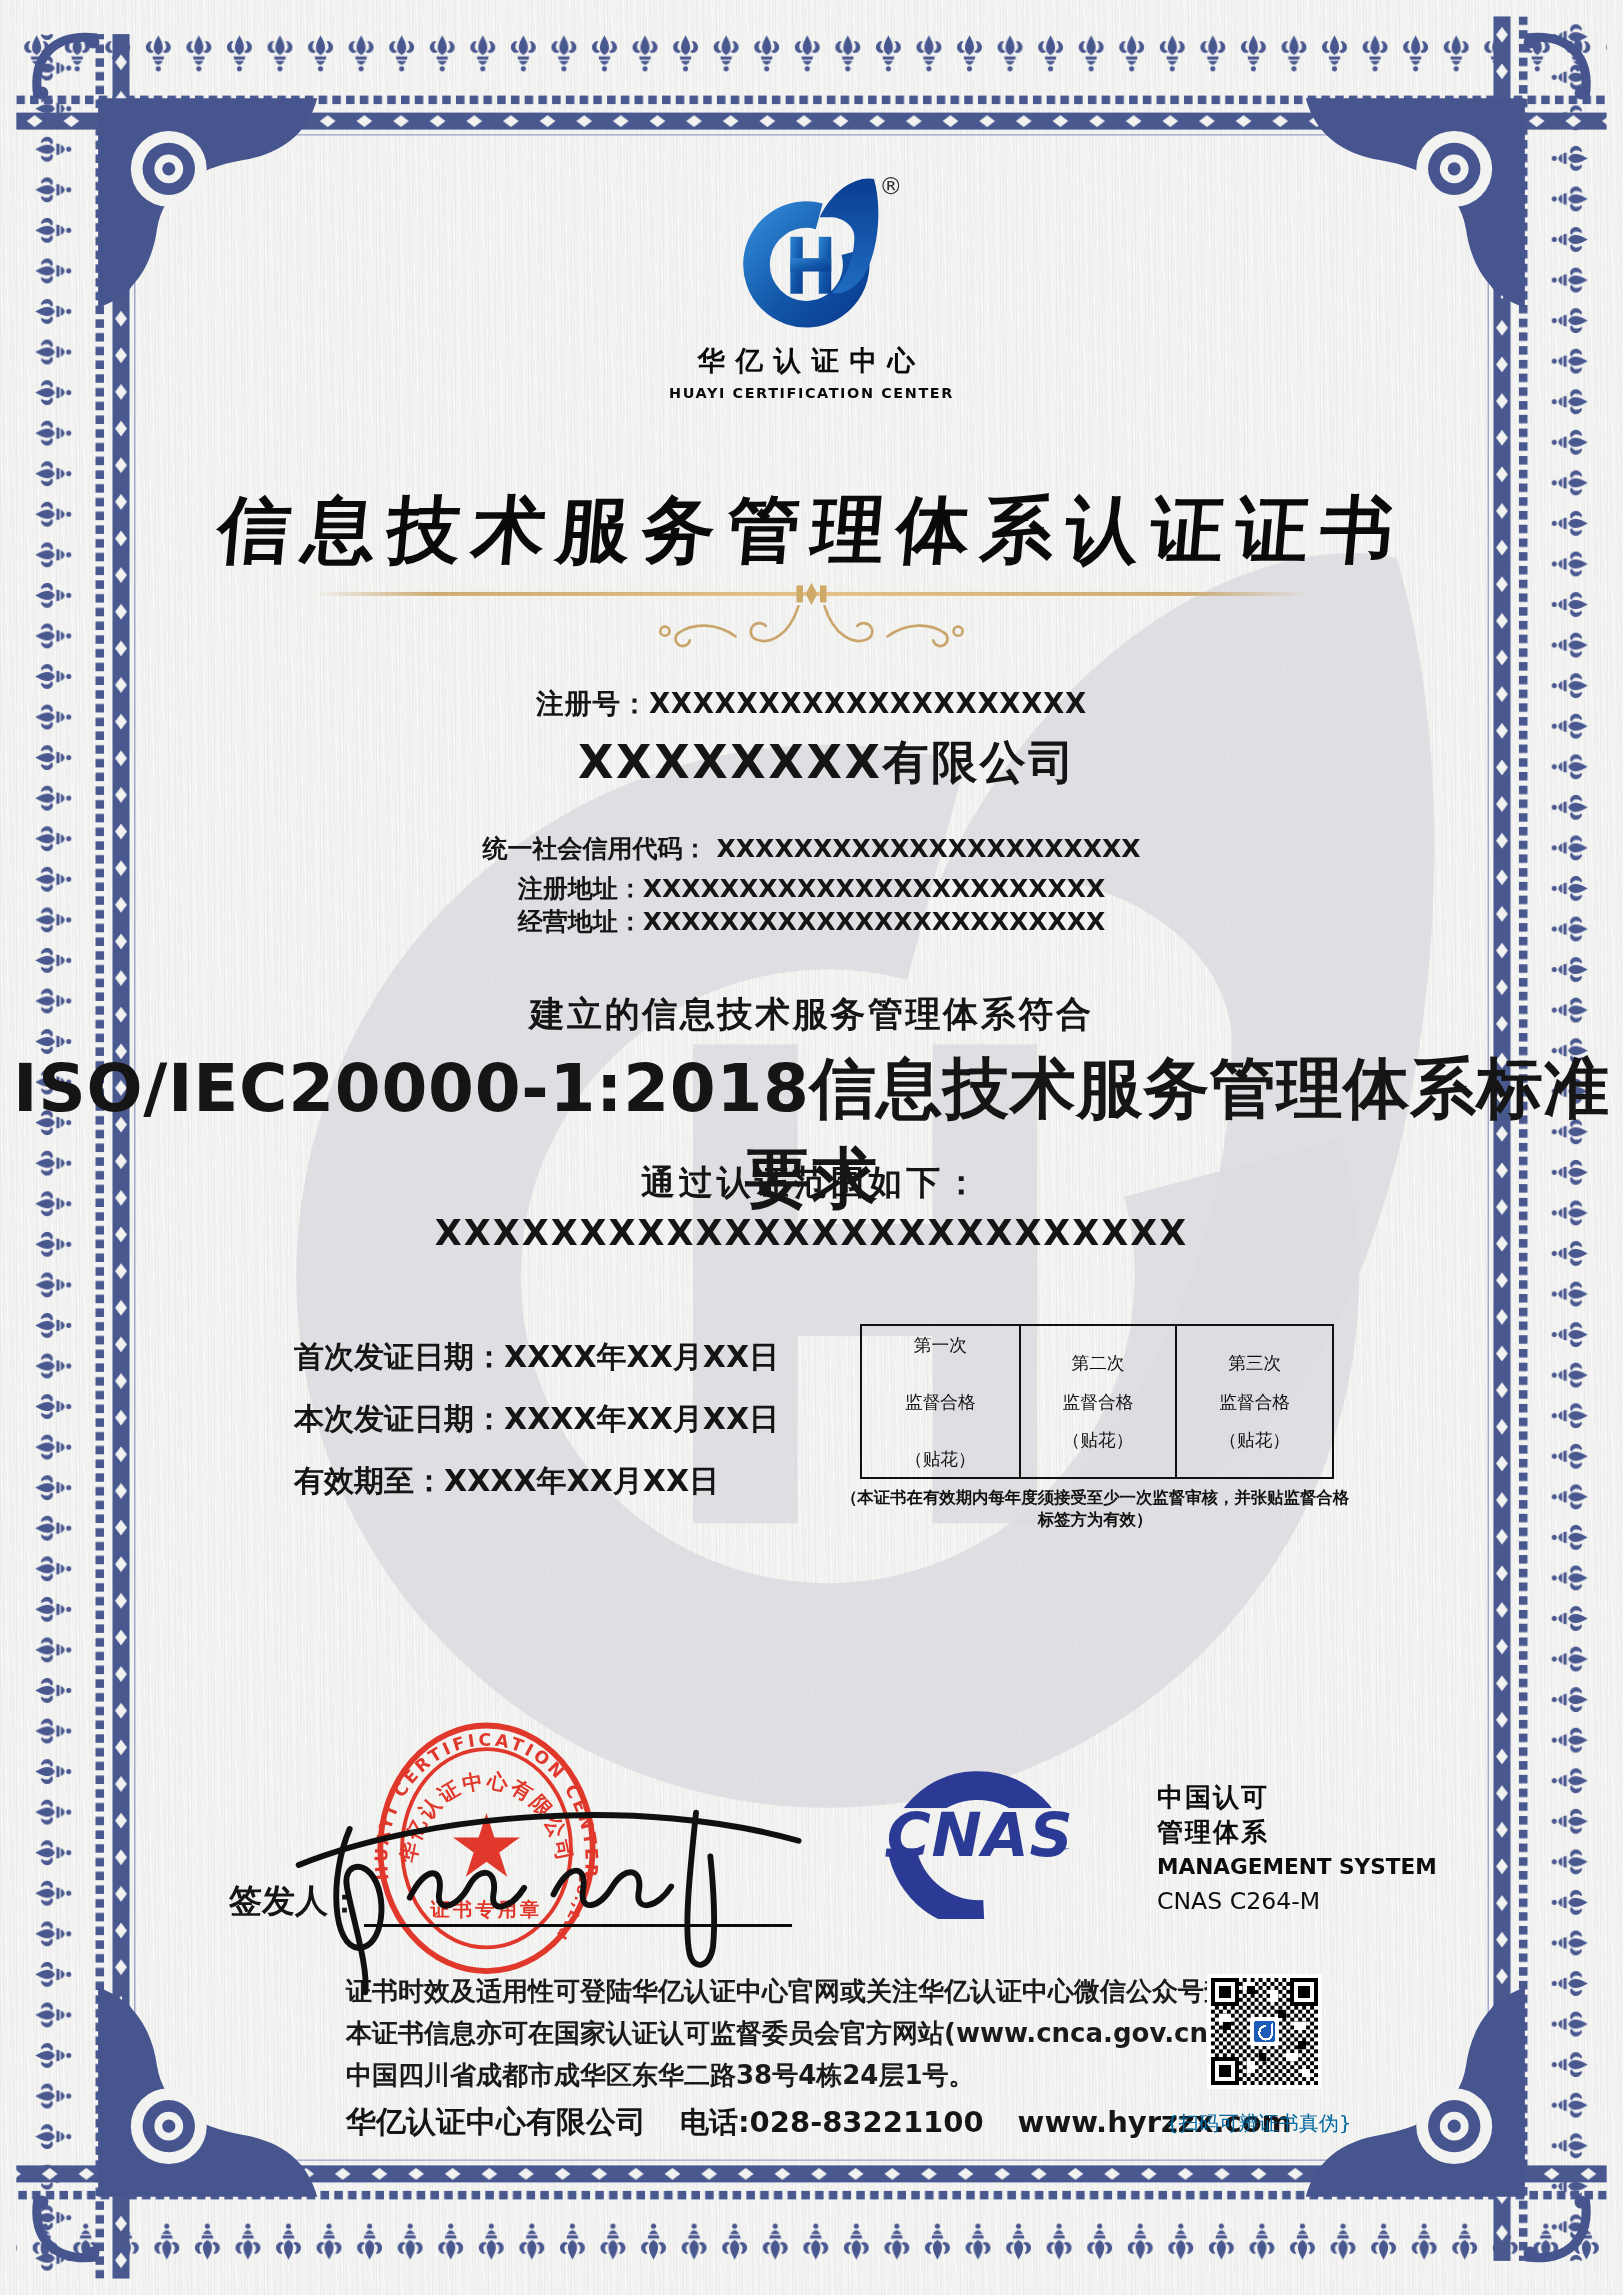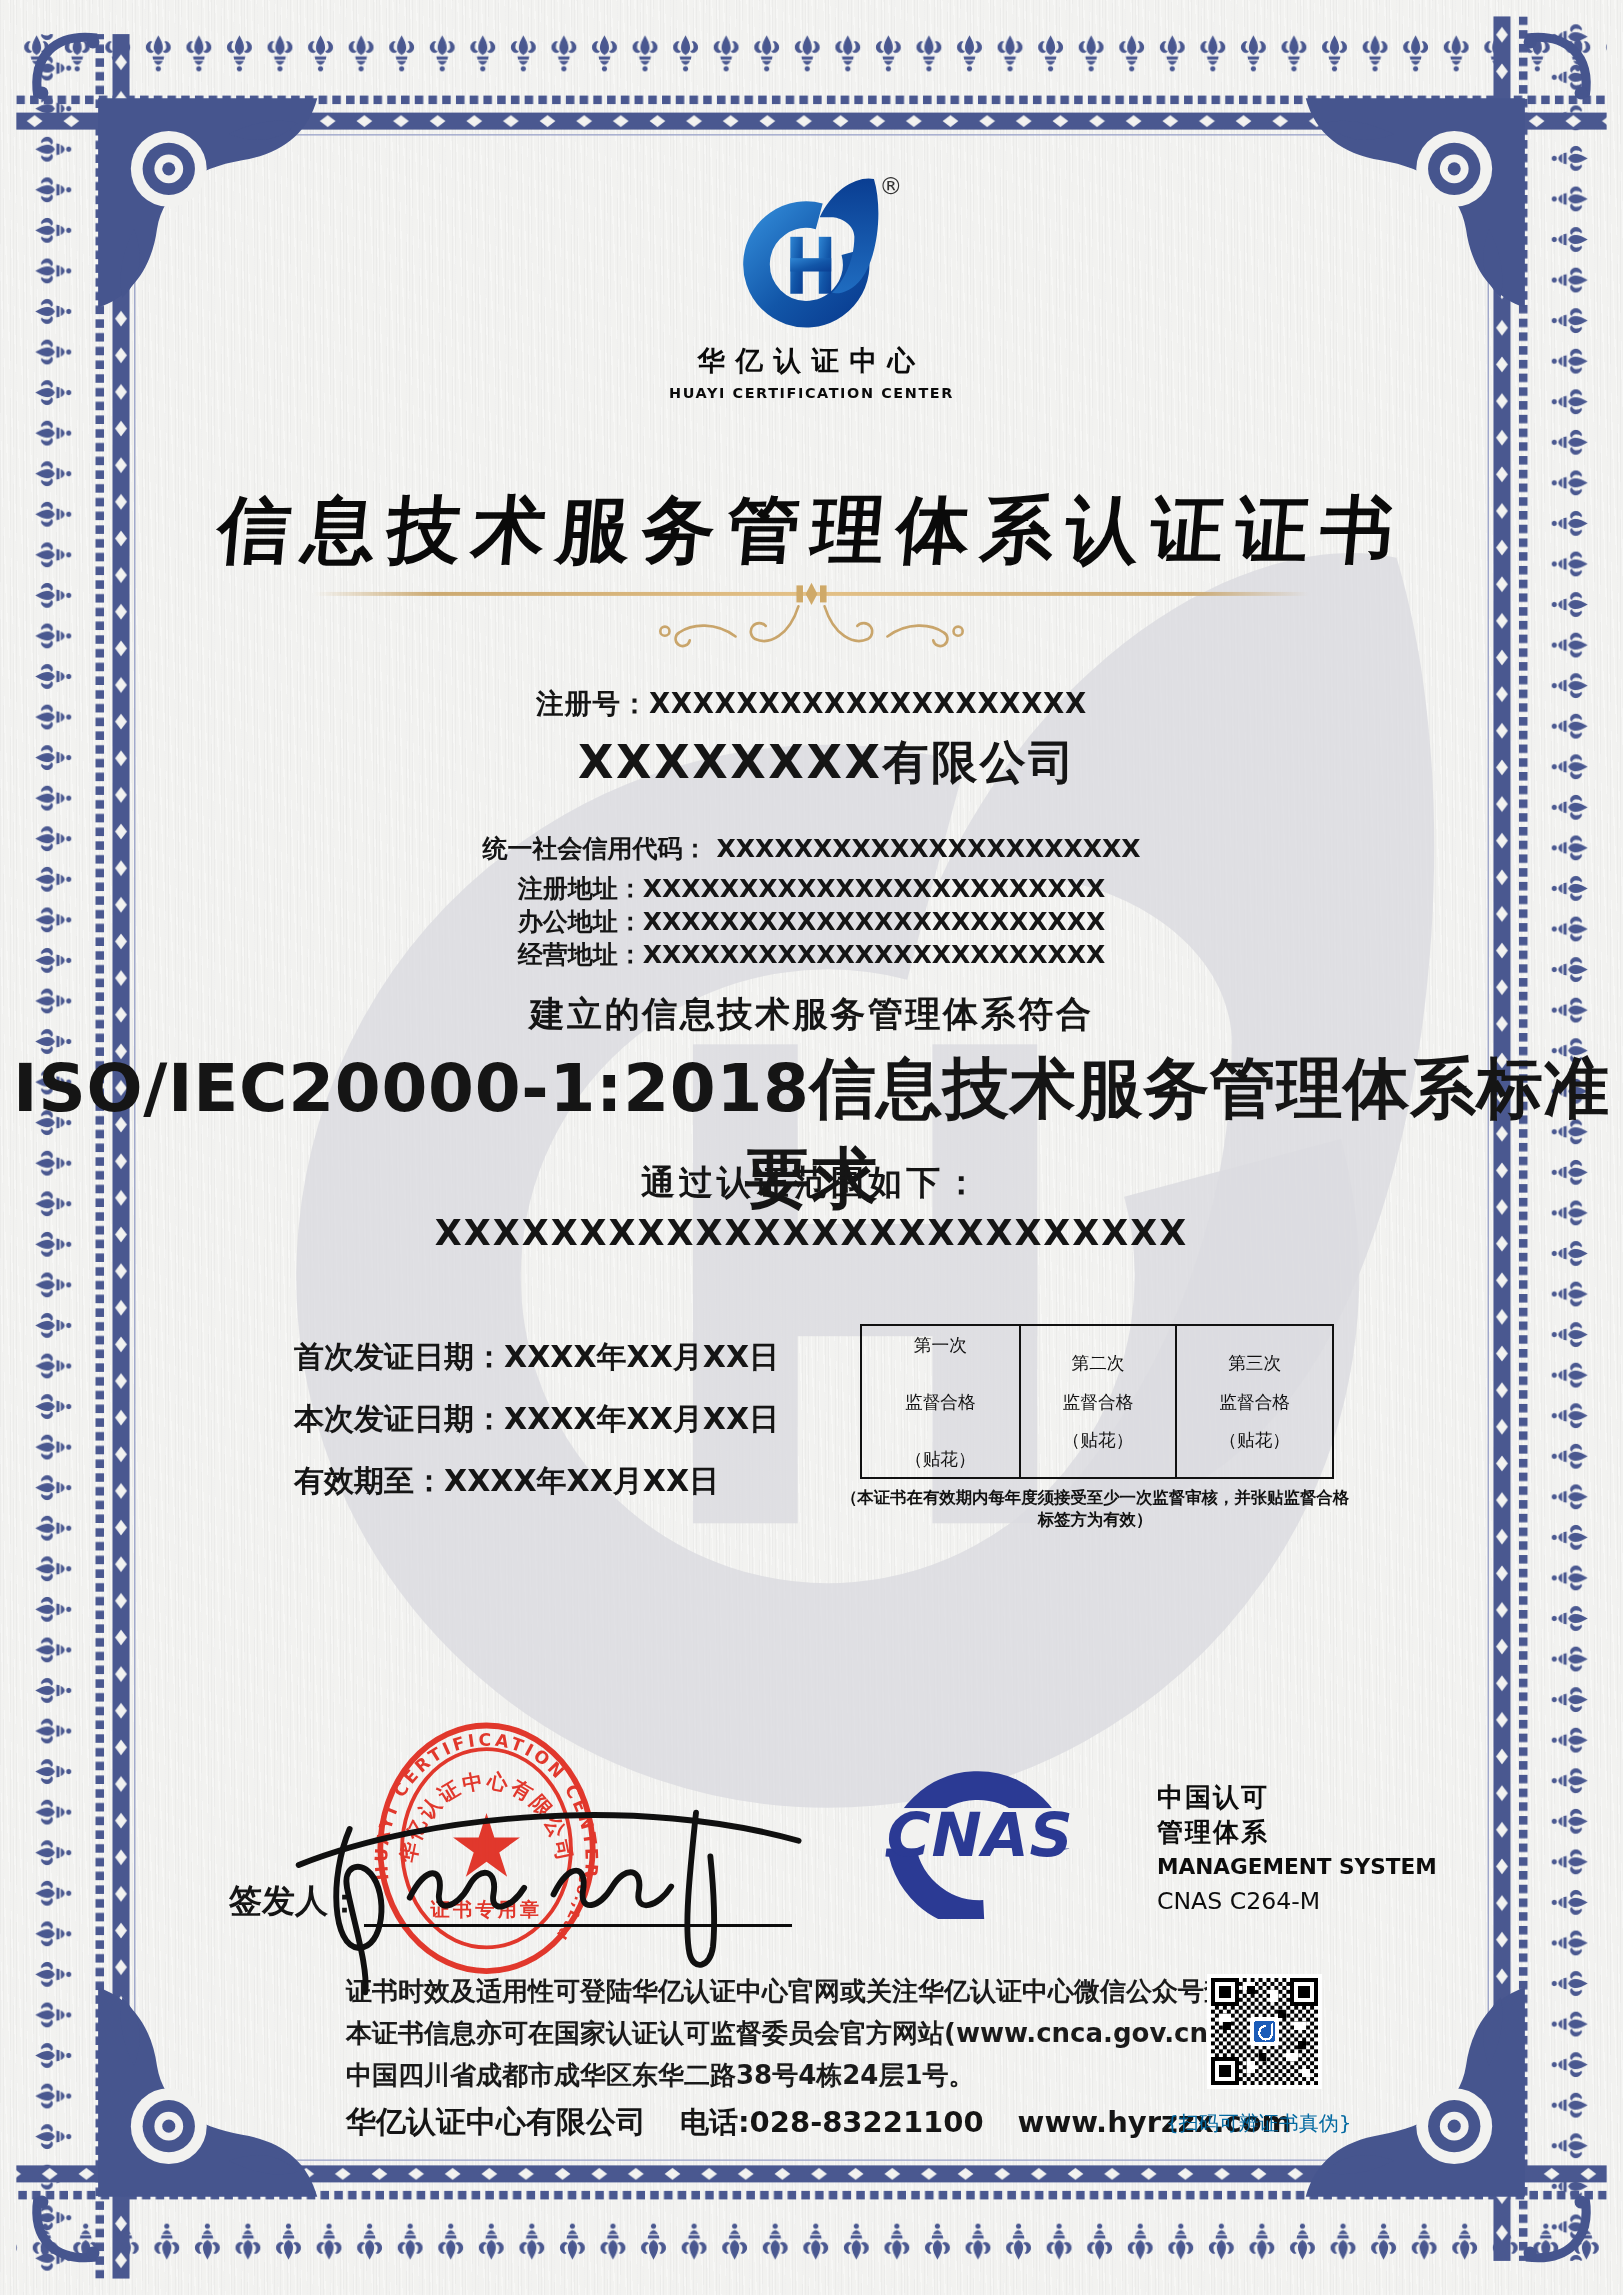--- a/index.html
+++ b/index.html
@@ -189,23 +189,20 @@
 
   <div class="abs z2 center credit">
     <span>统一社会信用代码：</span><span class="val">XXXXXXXXXXXXXXXXXXXXXX</span>
   </div>
 
   <div class="abs z2 addr-block">
     <div class="addr-line">
       <span>注册地址：</span><span>XXXXXXXXXXXXXXXXXXXXXXXX</span>
     </div>
     <div class="addr-line">
-      <span>办公地址：</span><span>XXXXXXXXXXXXXXXXXXXXXXXX</span>
-    </div>
-    <div class="addr-line">
       <span>经营地址：</span><span>XXXXXXXXXXXXXXXXXXXXXXXX</span>
     </div>
   </div>
 
   <div class="abs z2 center conform">建立的信息技术服务管理体系符合</div>
   <div class="abs z2 center standard">ISO/IEC20000-1:2018信息技术服务管理体系标准要求</div>
   <div class="abs z2 center scope-head">通过认证范围如下：</div>
   <div class="abs z2 center scope-val">XXXXXXXXXXXXXXXXXXXXXXXXXX</div>
 
   <div class="abs z2 dates">

